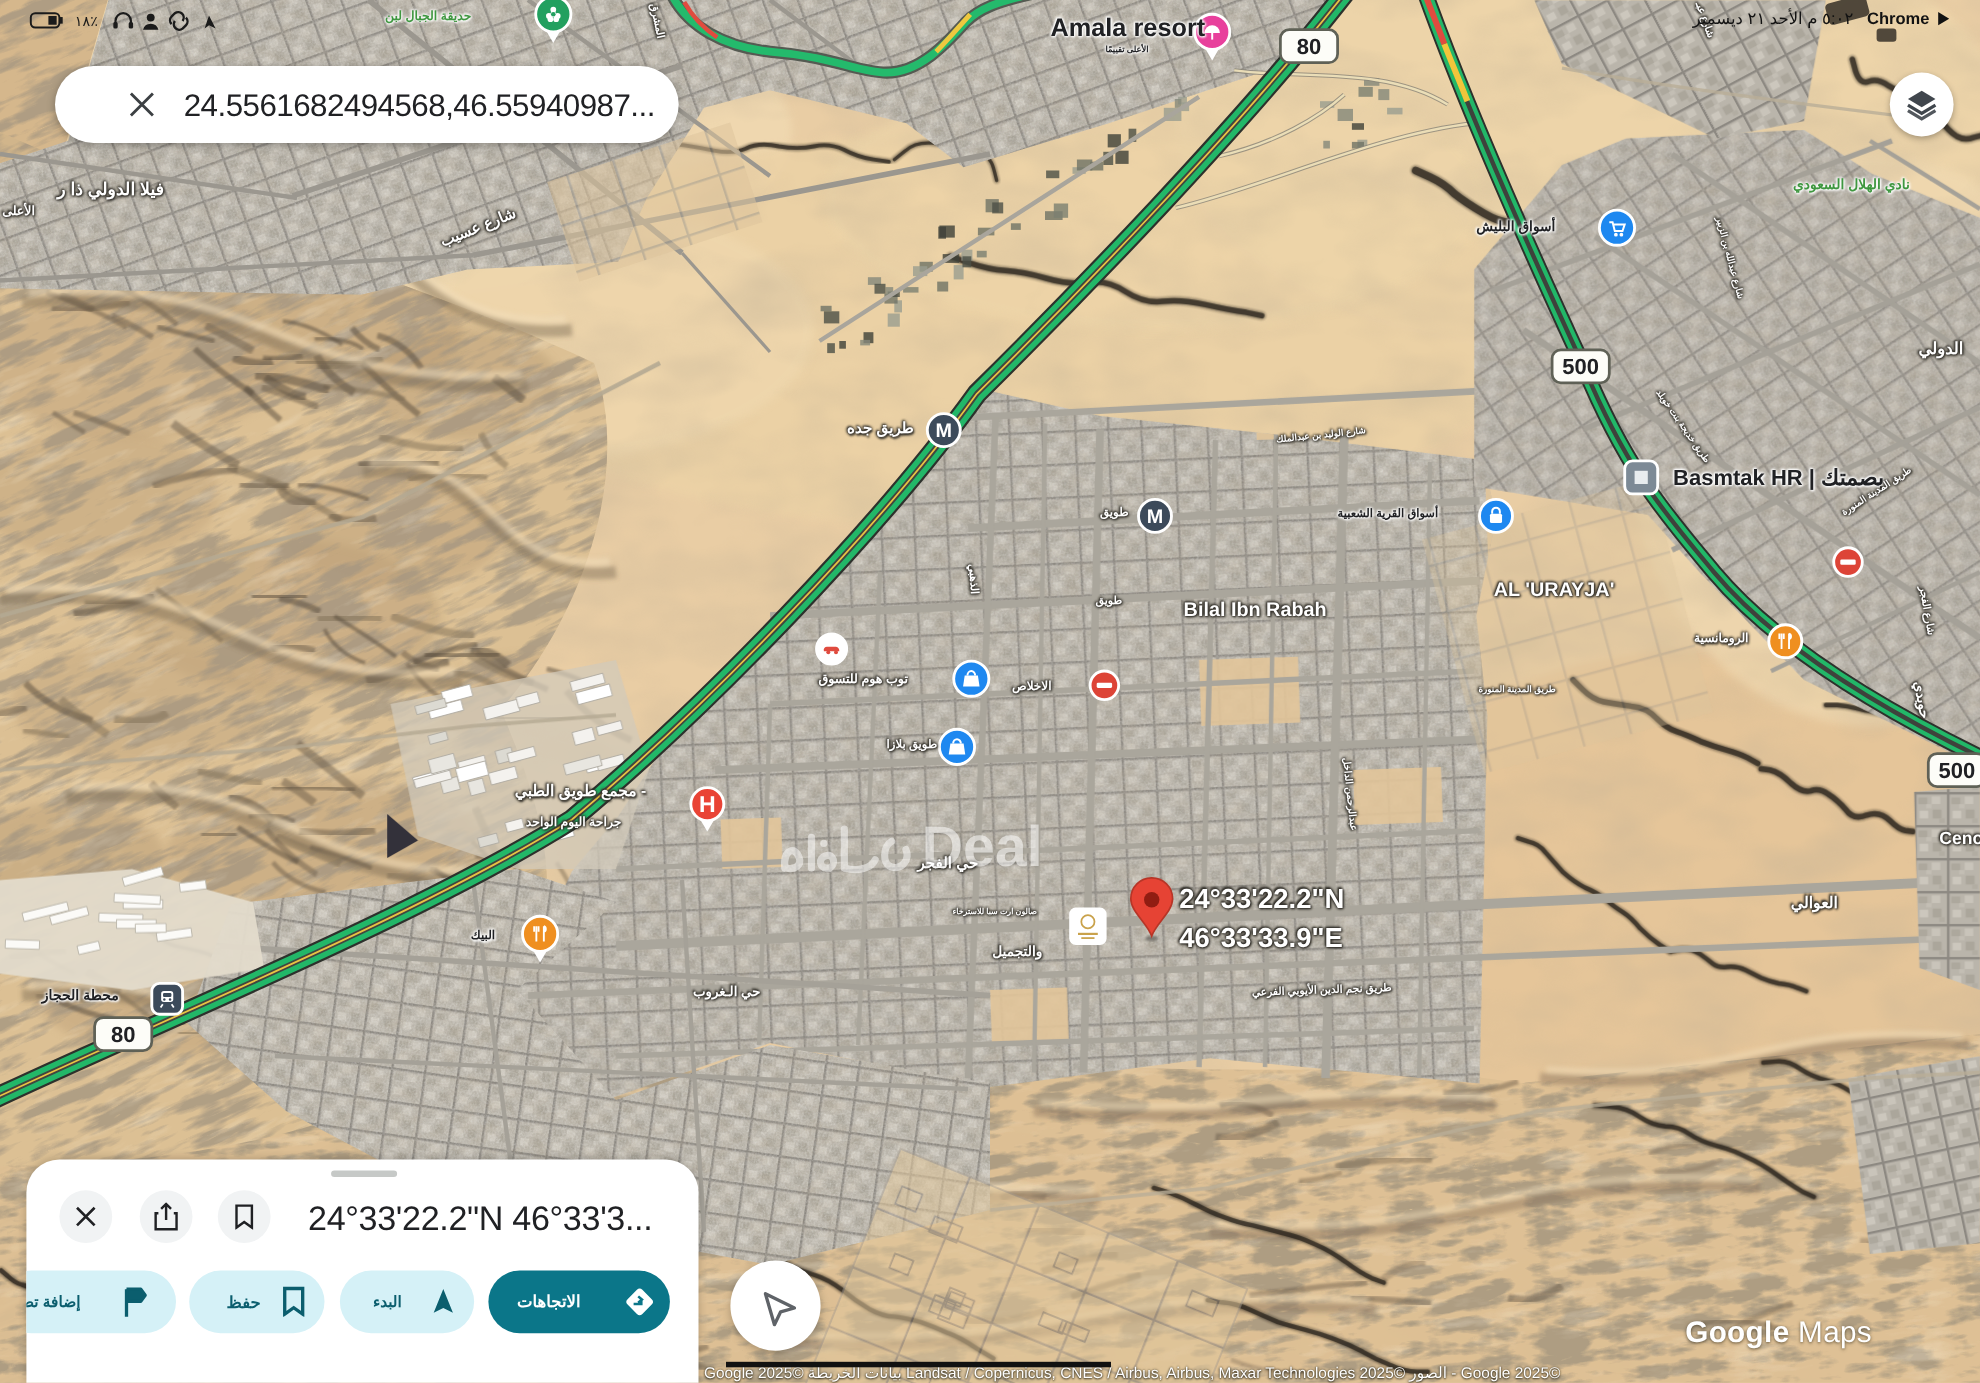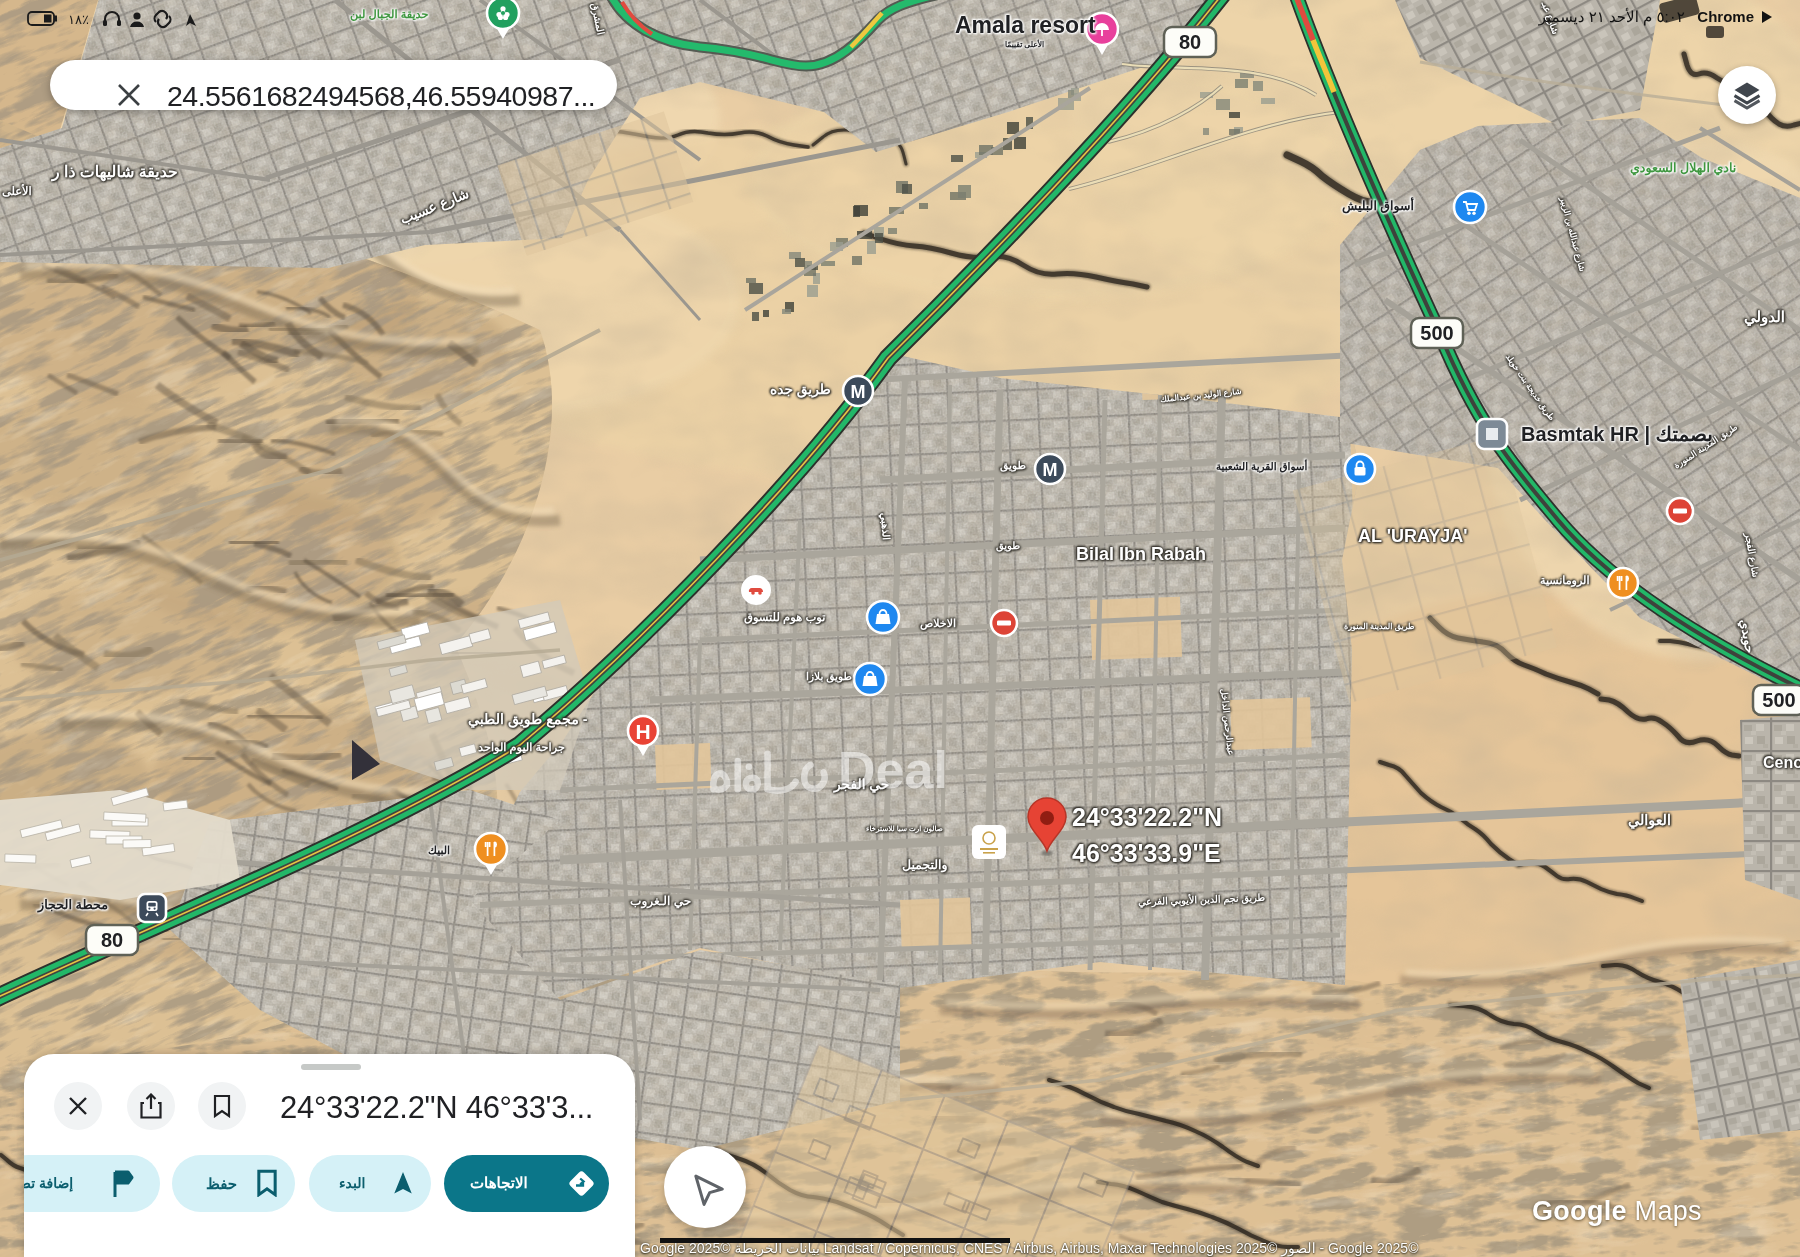--- a/index.html
+++ b/index.html
@@ -827,21 +827,21 @@
 <div class="lbl blbl" style="left:1342px;top:198px;font-size:12.5px;">أسواق البليش</div>
 
 <div class="lbl blbl" style="left:1216px;top:460px;font-size:10.4px;">أسواق القرية الشعبية</div>
 
 <div class="lbl blbl" style="left:1521px;top:422px;font-size:20.0px;text-align:center;">Basmtak HR | بصمتك</div>
 
 <div class="lbl blbl" style="left:428px;top:844px;font-size:10.9px;text-align:center;">البيك</div>
 
 <div class="lbl blbl" style="left:38px;top:897px;font-size:12.8px;">محطة الحجاز</div>
 
-<div class="lbl wlbl" style="left:52px;top:162px;font-size:15.8px;">حديقة شاليهات ذا ر</div>
+<div class="lbl wlbl" style="left:52px;top:162px;font-size:15.8px;">فيلا الدولي ذا ر</div>
 
 <div class="lbl wlbl" style="left:2px;top:184px;font-size:11.4px;">الأعلى</div>
 
 <div class="lbl wlbl" style="left:770px;top:381px;font-size:13.8px;text-align:center;">طريق جده</div>
 
 <div class="lbl wlbl" style="left:1000px;top:459px;font-size:10.7px;">طويق</div>
 
 <div class="lbl wlbl" style="left:996px;top:540px;font-size:10.0px;">طويق</div>
 
 <div class="lbl wlbl" style="left:1076px;top:544px;font-size:18.0px;">Bilal Ibn Rabah</div>
@@ -935,21 +935,21 @@
         <path d="M145,10 a5,5 0 0 1 0,7 l-3,3 a5,5 0 0 1 -7,-7"></path>
       </g>
 <path d="M162,20 L166,8 L172,20 L166,17 Z" fill="#1b1b1b"></path>
 </svg>
 
 <div class="abs" style="right:46px;top:8px;font-size:15px;color:#121212;">٥:٠٢ م الأحد ٢١ ديسمبر&nbsp;&nbsp;&nbsp;<b>Chrome</b></div>
 <svg class="abs" style="right:26px;top:10px" width="14" height="14">
       <path d="M2,1 L12,7 L2,13 Z" fill="#121212"></path>
     </svg>
 
-<div class="abs" style="left:50px;top:60px;width:567px;height:50px;background:#fff;border-radius:35px;box-shadow:0 2px 8px rgba(0,0,0,0.3);">
+<div class="abs" style="left:50px;top:60px;width:567px;height:70px;background:#fff;border-radius:35px;box-shadow:0 2px 8px rgba(0,0,0,0.3);">
 <svg class="abs" style="left:66px;top:22px" width="26" height="26">
         <path d="M3,3 L23,23 M23,3 L3,23" stroke="#3c4043" stroke-width="2.6"></path>
       </svg>
 <div class="abs" style="left:117px;top:20px;font-size:28.5px;color:#202124;letter-spacing:-0.5px;">24.5561682494568,46.55940987...</div>
 </div>
 
 <div class="abs" style="left:1718px;top:66px;width:58px;height:58px;background:#fff;border-radius:50%;box-shadow:0 2px 6px rgba(0,0,0,0.3);">
 <svg class="abs" style="left:14px;top:14px" width="30" height="30" viewBox="0 0 24 24">
         <path d="M12 2 L22 8 L12 14 L2 8 Z" fill="#40464d"></path>
         <path d="M2 12.5 L12 18.5 L22 12.5" fill="none" stroke="#40464d" stroke-width="2.4"></path>

